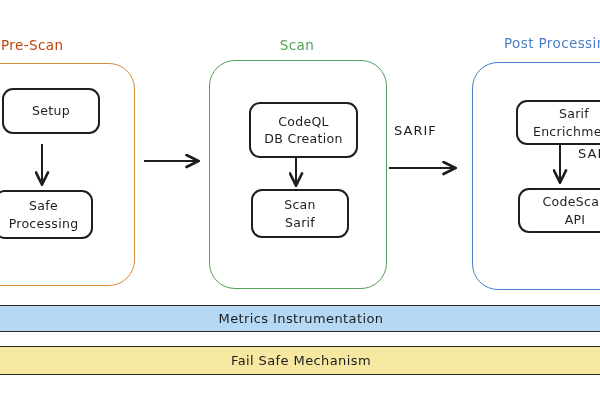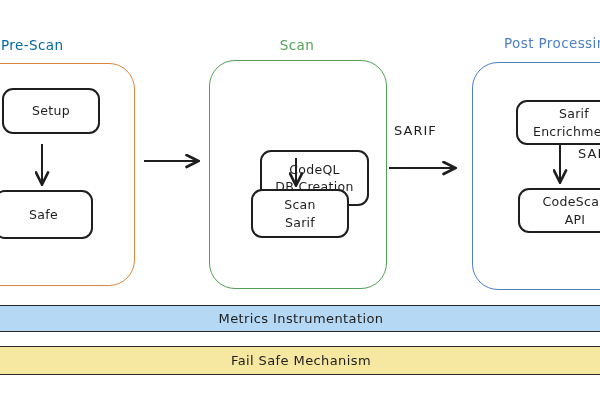--- a/index.html
+++ b/index.html
@@ -15,21 +15,21 @@
   .stage-label.pre {left:1px;top:37px;}
   .stage-label.scan{left:209px;top:37px;width:176px;text-align:center;}
   .stage-label.post{left:504px;top:35px;}
   .node{
     position:absolute;border:2px solid #1e1e1e;border-radius:11px;background:#fff;
     display:flex;flex-direction:column;align-items:center;justify-content:center;
     font-size:12.5px;line-height:1.4;text-align:center;letter-spacing:.3px;
   }
   .node.setup   {left:2px;  top:88px; width:94px; height:42px;}
   .node.rule    {left:-6px; top:190px;width:95px; height:45px;}
-  .node.codeql  {left:260px;top:102px;width:105px;height:52px;margin-top:48px;}
+  .node.codeql  {left:249px;top:102px;width:105px;height:52px;}
   .node.engine  {left:251px;top:189px;width:94px; height:45px;}
   .node.sarif   {left:516px;top:100px;width:112px;height:41px;}
   .node.codescan{left:518px;top:188px;width:110px;height:41px;}
   .edge-label{position:absolute;font-size:13px;letter-spacing:1px;white-space:nowrap;}
   .edge-label.mid  {left:394px;top:123px;}
   .edge-label.right{left:578px;top:146px;}
   .bar{
     position:absolute;left:-8px;width:616px;border:1.7px solid #2a2a2a;border-radius:2px;
     display:flex;align-items:center;justify-content:center;font-size:13px;letter-spacing:.4px;
   }
@@ -39,29 +39,30 @@
 </style>
 </head>
 <body>
 
 <div class="canvas">
 
   <div class="group pre" style="border-color: rgb(217, 137, 59);"></div>
   <div class="group scan" style="border-color: rgb(83, 161, 88);"></div>
   <div class="group post" style="border-color: rgb(75, 126, 197);"></div>
 
-  <div class="stage-label pre" style="color: #0369a1;">Pre-Scan</div>
+  <div class="stage-label pre" style="color: #c2410c;">Pre-Scan</div>
   <div class="stage-label scan" style="color: rgb(83, 161, 88);">Scan</div>
   <div class="stage-label post" style="color: rgb(75, 126, 197);">Post Processing</div>
 
   <div class="node setup">
     <span>Setup</span>
   </div>
   <div class="node rule">
     <span>Safe</span>
+    <span>Processing</span>
   </div>
   <div class="node codeql">
     <span>CodeQL</span>
     <span>DB Creation</span>
   </div>
   <div class="node engine">
     <span>Scan</span>
     <span>Sarif</span>
   </div>
   <div class="node sarif">

